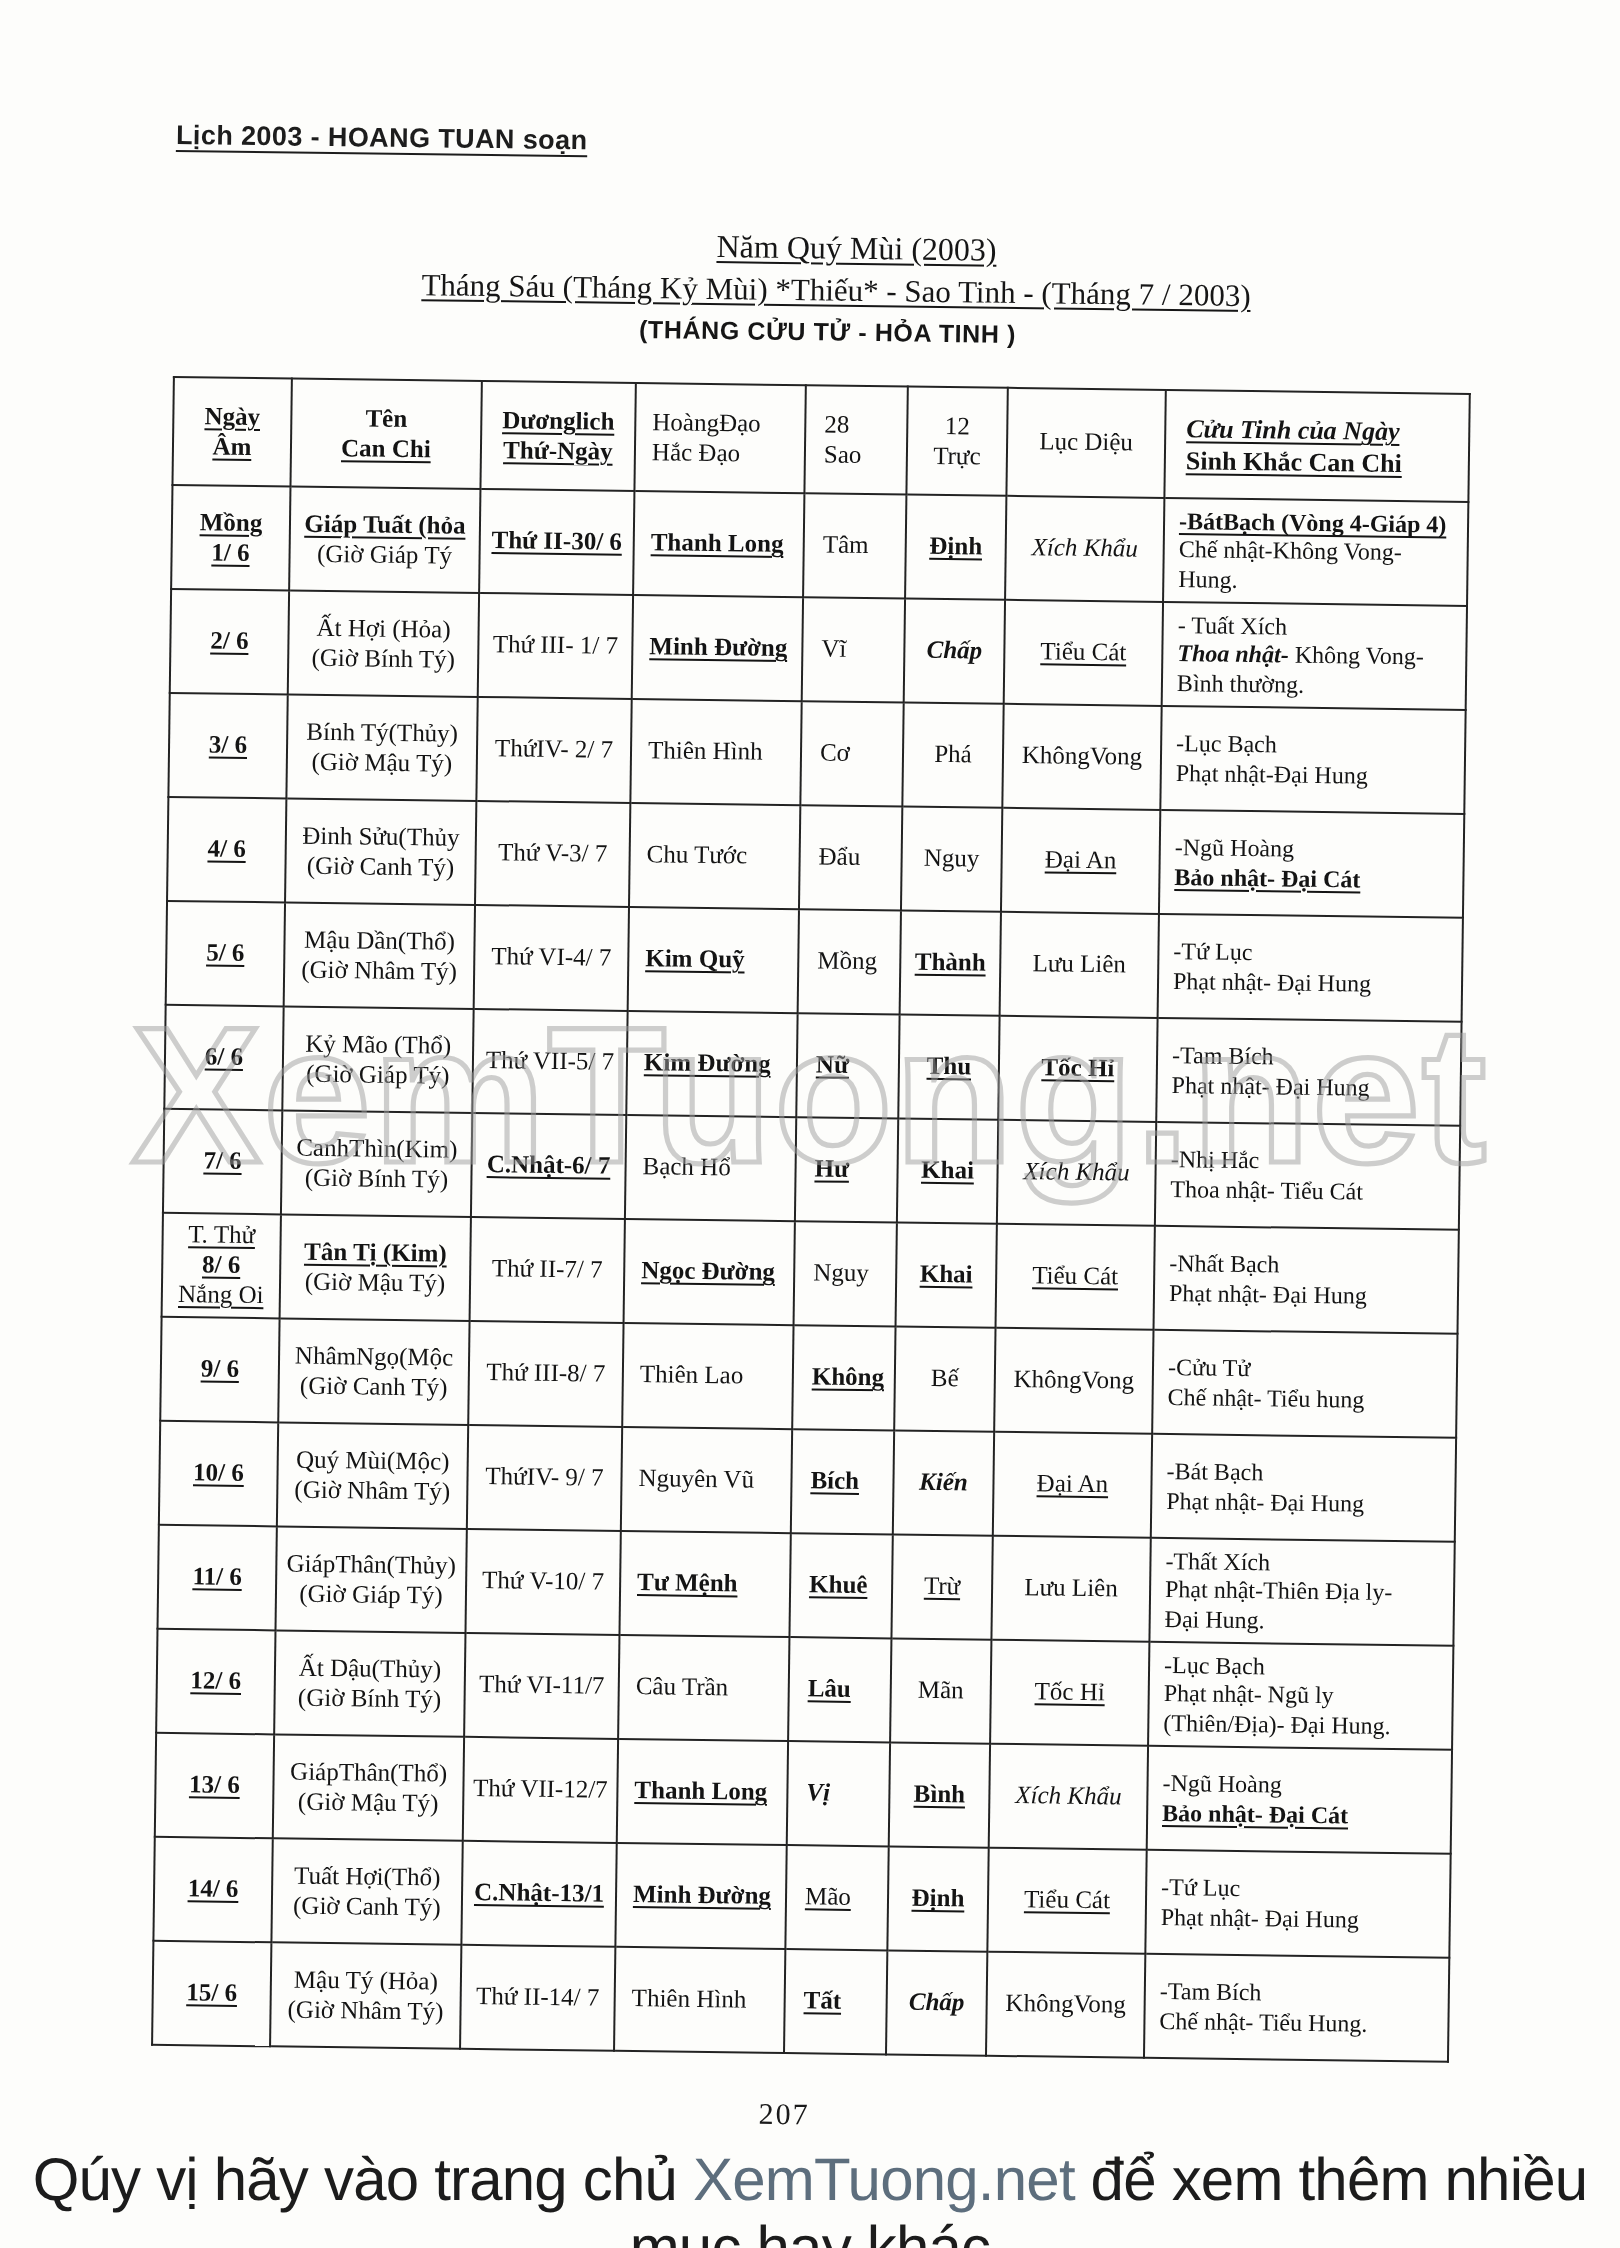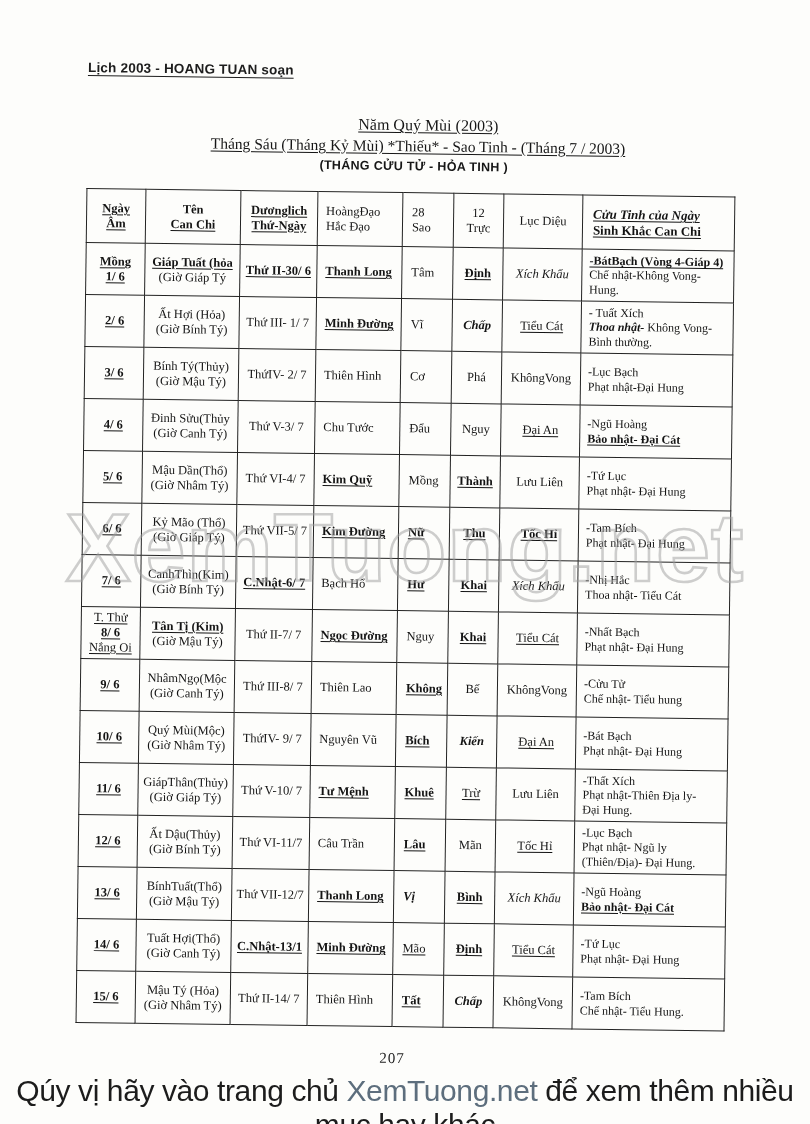--- a/index.html
+++ b/index.html
@@ -453,21 +453,21 @@
             <div class="ln"><span>-Lục Bạch</span></div>
             <div class="ln"><span>Phạt nhật- Ngũ ly</span></div>
             <div class="ln"><span>(Thiên/Địa)- Đại Hung.</span></div>
           </td>
         </tr>
         <tr>
           <td class="c0">
             <div class="ln"><span class="u b">13/ 6</span></div>
           </td>
           <td class="c1">
-            <div class="ln"><span>BínhTuất(Thổ)</span></div>
+            <div class="ln"><span>GiápThân(Thổ)</span></div>
             <div class="ln"><span>(Giờ Mậu Tý)</span></div>
           </td>
           <td class="c2">
             <div class="ln"><span>Thứ VII-12/7</span></div>
           </td>
           <td class="c3">
             <div class="ln"><span class="u b">Thanh Long</span></div>
           </td>
           <td class="c4">
             <div class="ln"><span class="b i">Vị</span></div>

